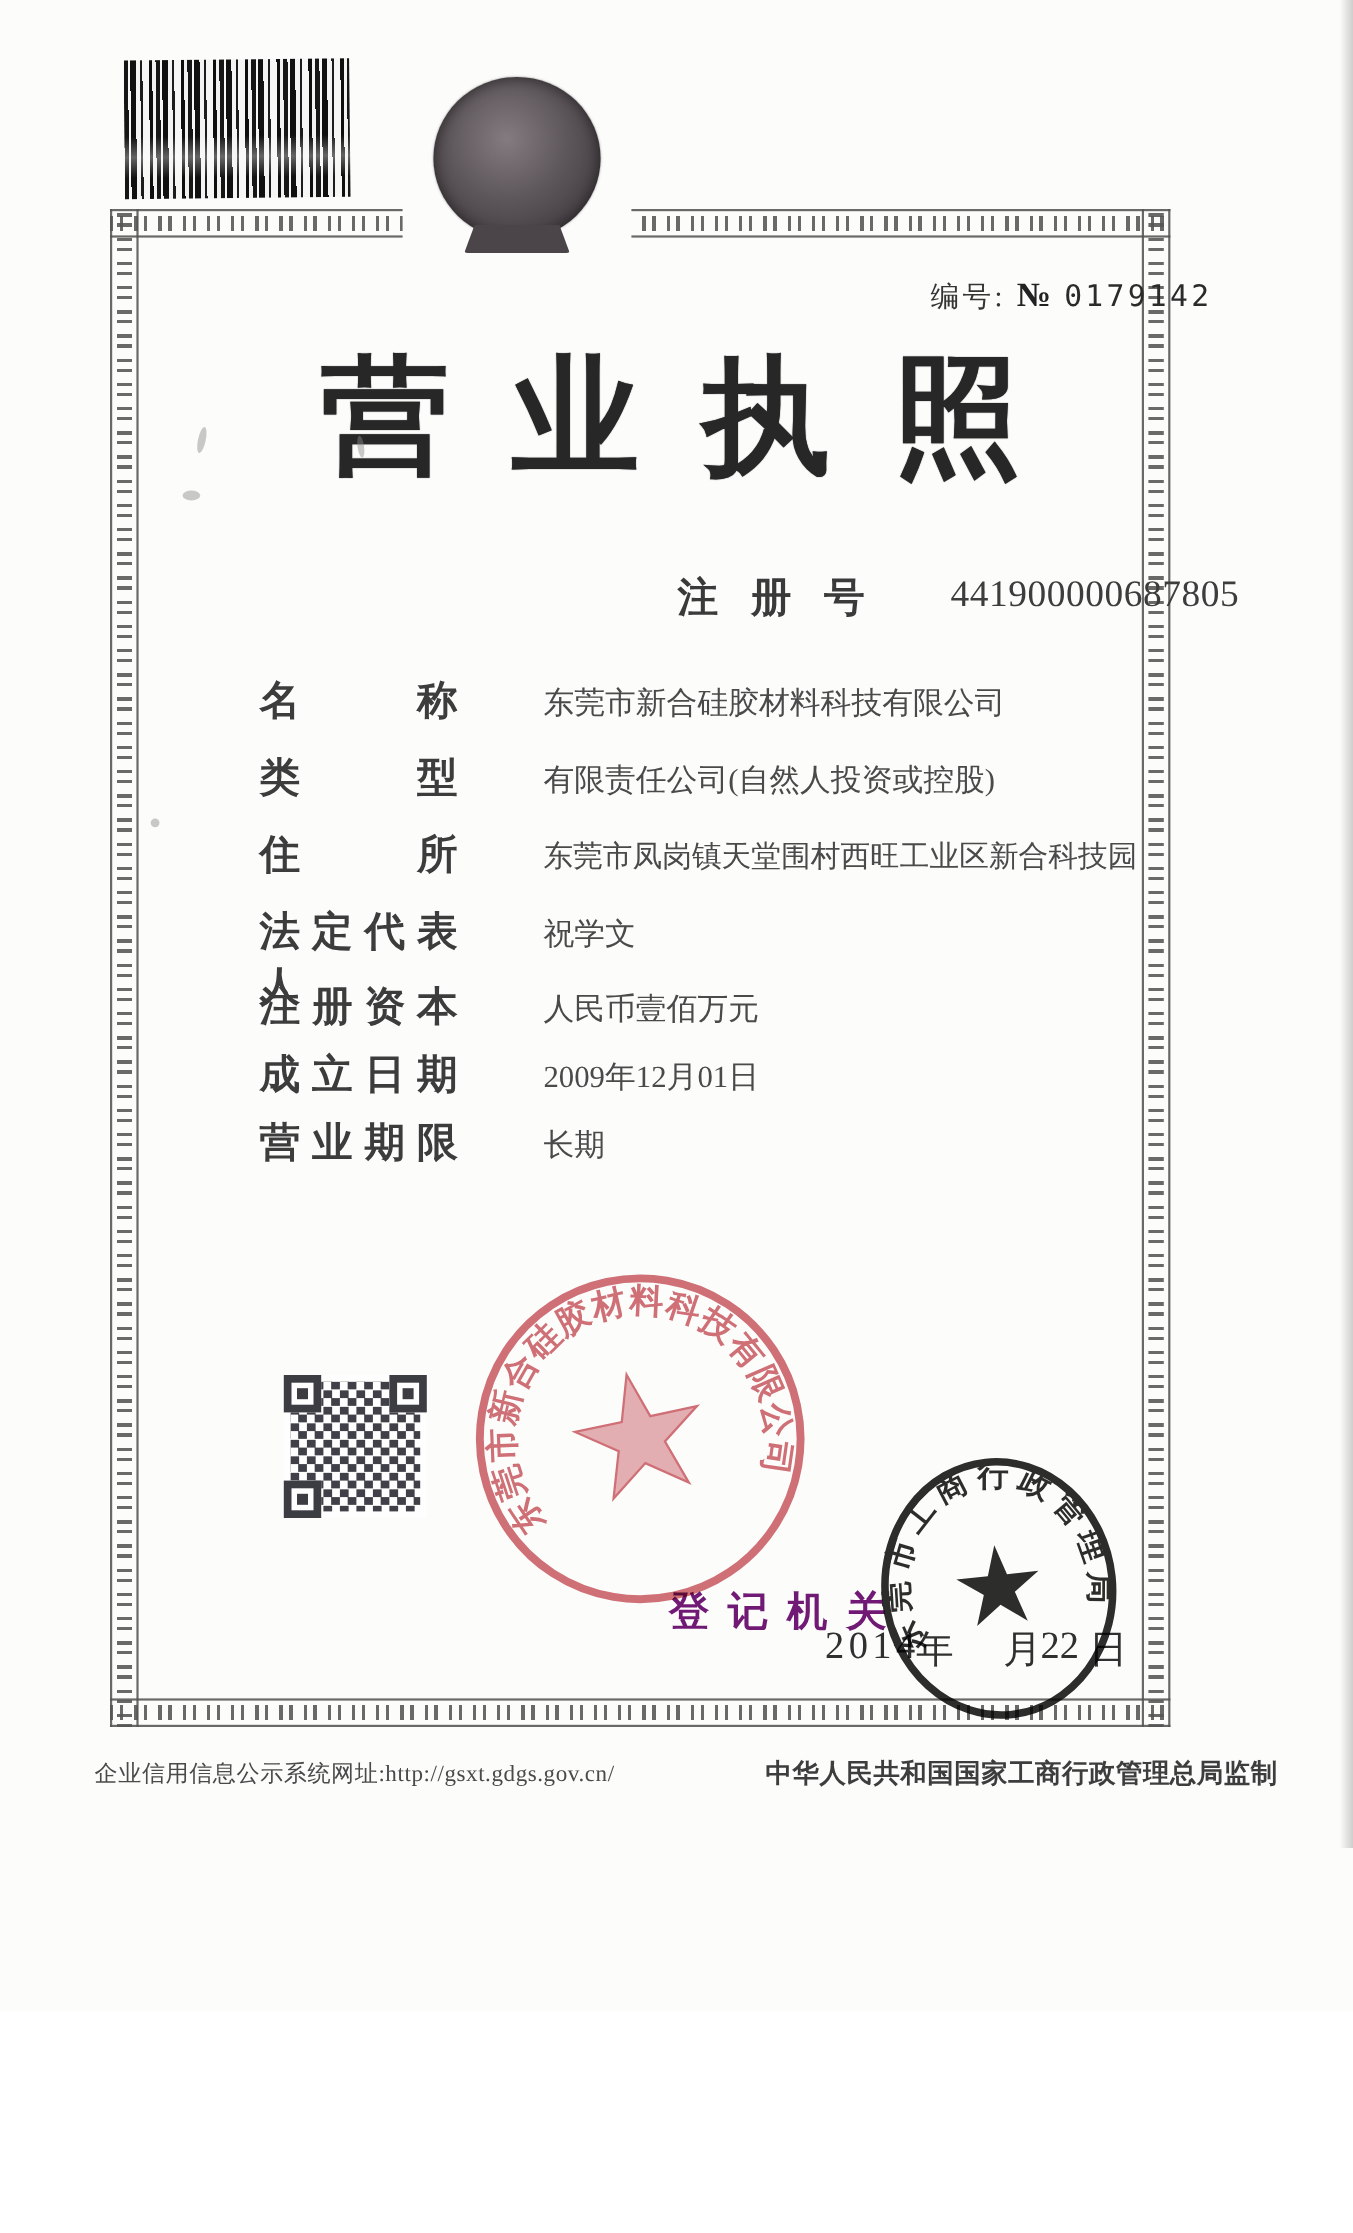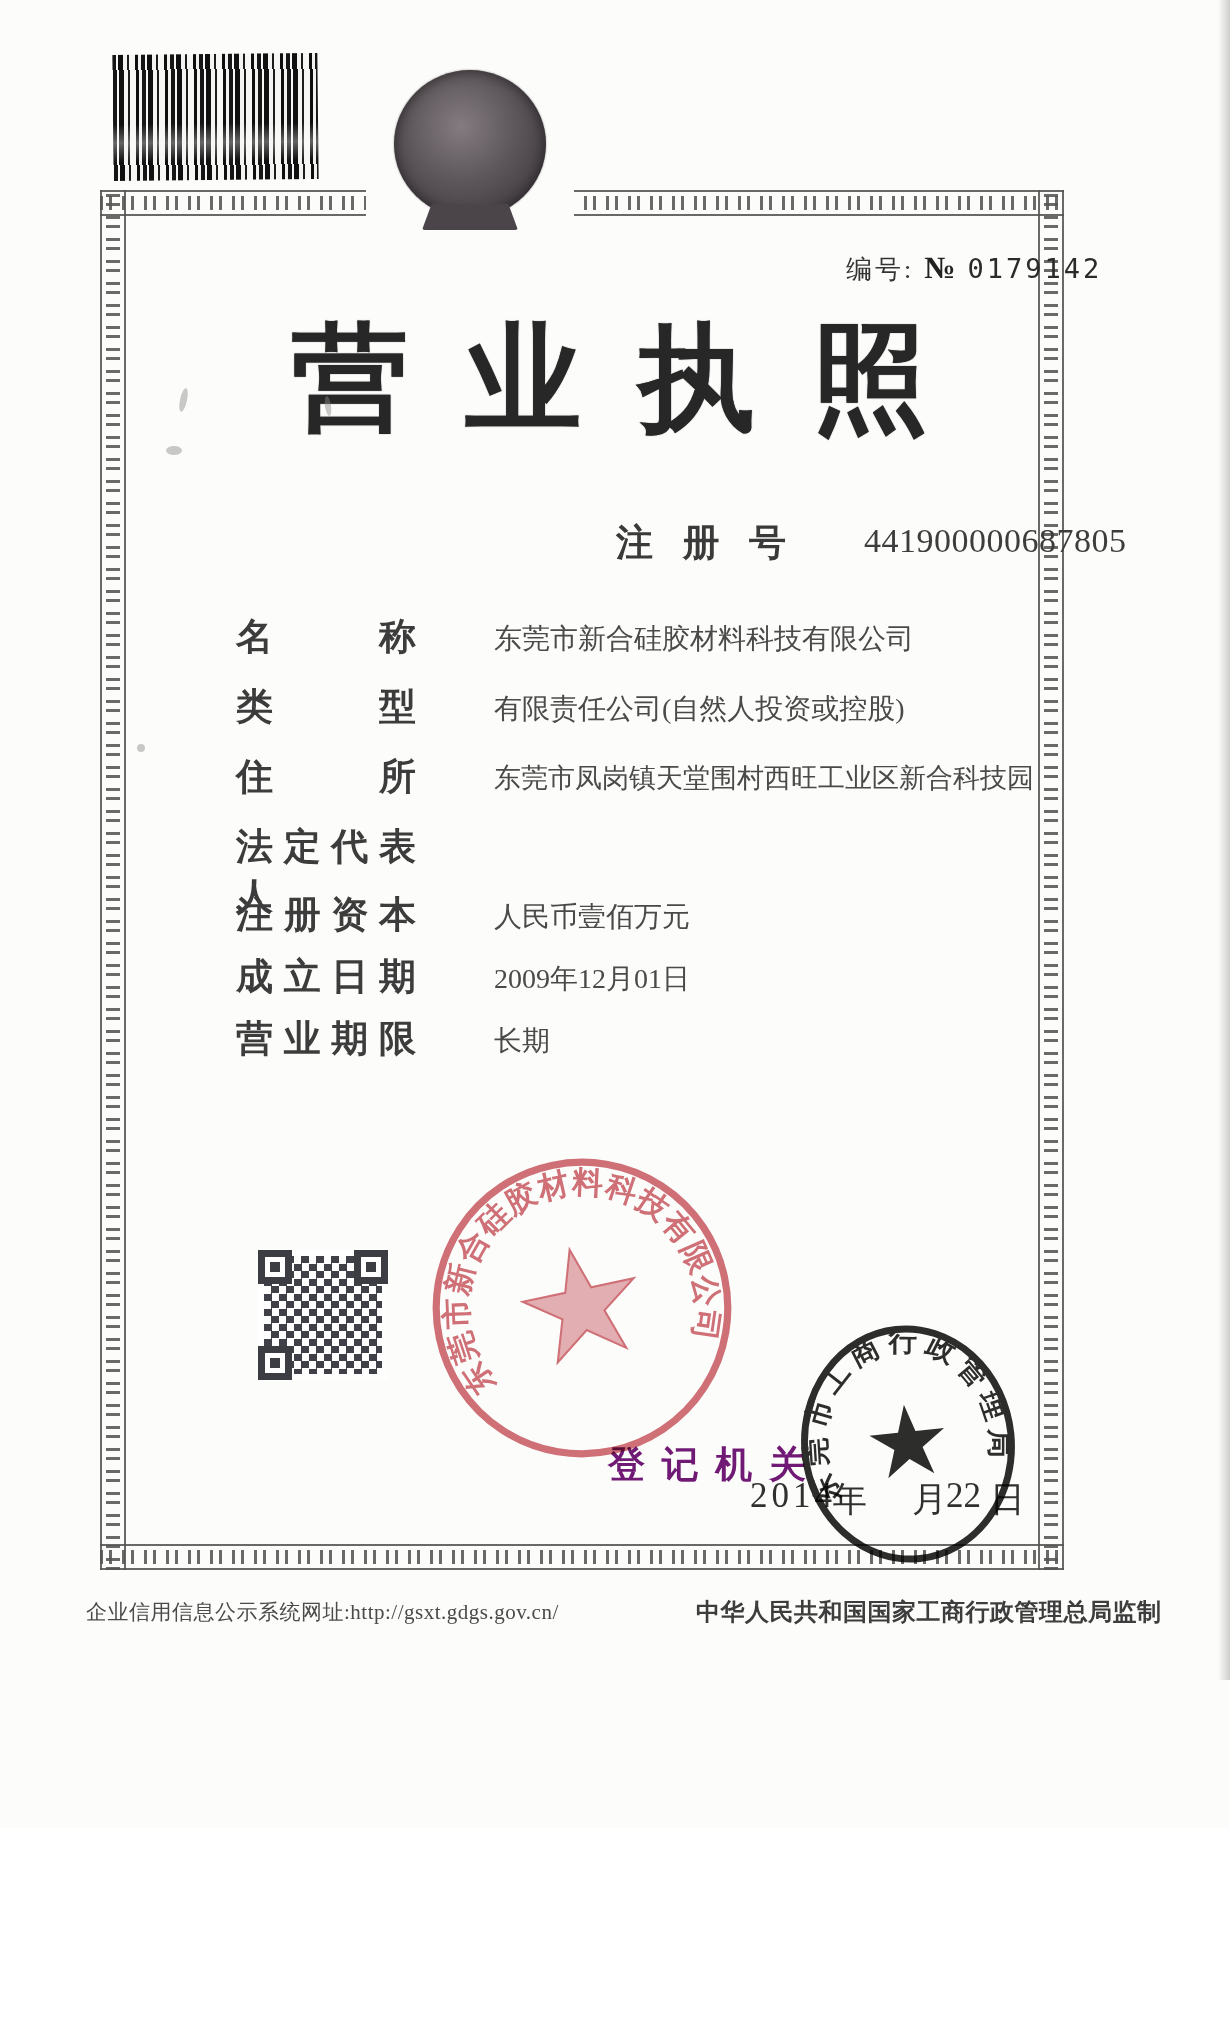--- a/index.html
+++ b/index.html
@@ -147,20 +147,21 @@
   <div class="row" style="top:752px">
     <div class="flabel">住所</div>
     <div class="fvalue" style="font-size:27px">东莞市凤岗镇天堂围村西旺工业区新合科技园</div>
   </div>
   <div class="row" style="top:682px">
     <div class="flabel">类型</div>
     <div class="fvalue">有限责任公司(自然人投资或控股)</div>
   </div>
   <div class="row" style="top:822px">
     <div class="flabel">法定代表人</div>
+    <div class="fvalue">祝学文</div>
   </div>
   <div class="row" style="top:890px">
     <div class="flabel">注册资本</div>
     <div class="fvalue">人民币壹佰万元</div>
   </div>
   <div class="row" style="top:952px">
     <div class="flabel">成立日期</div>
     <div class="fvalue">2009年12月01日</div>
   </div>
   <div class="row" style="top:1014px">

